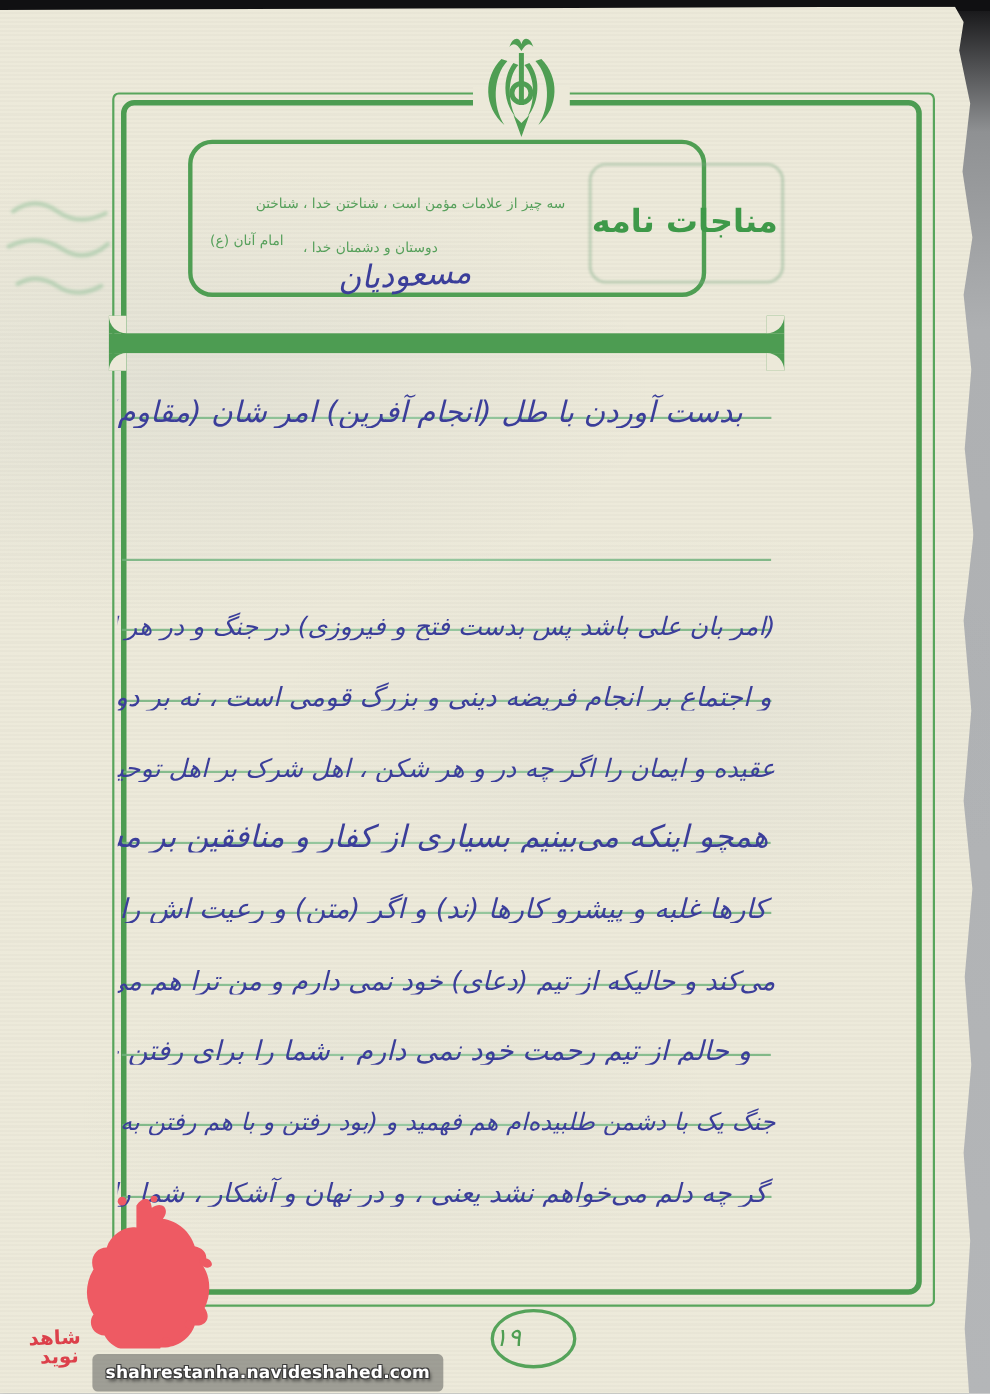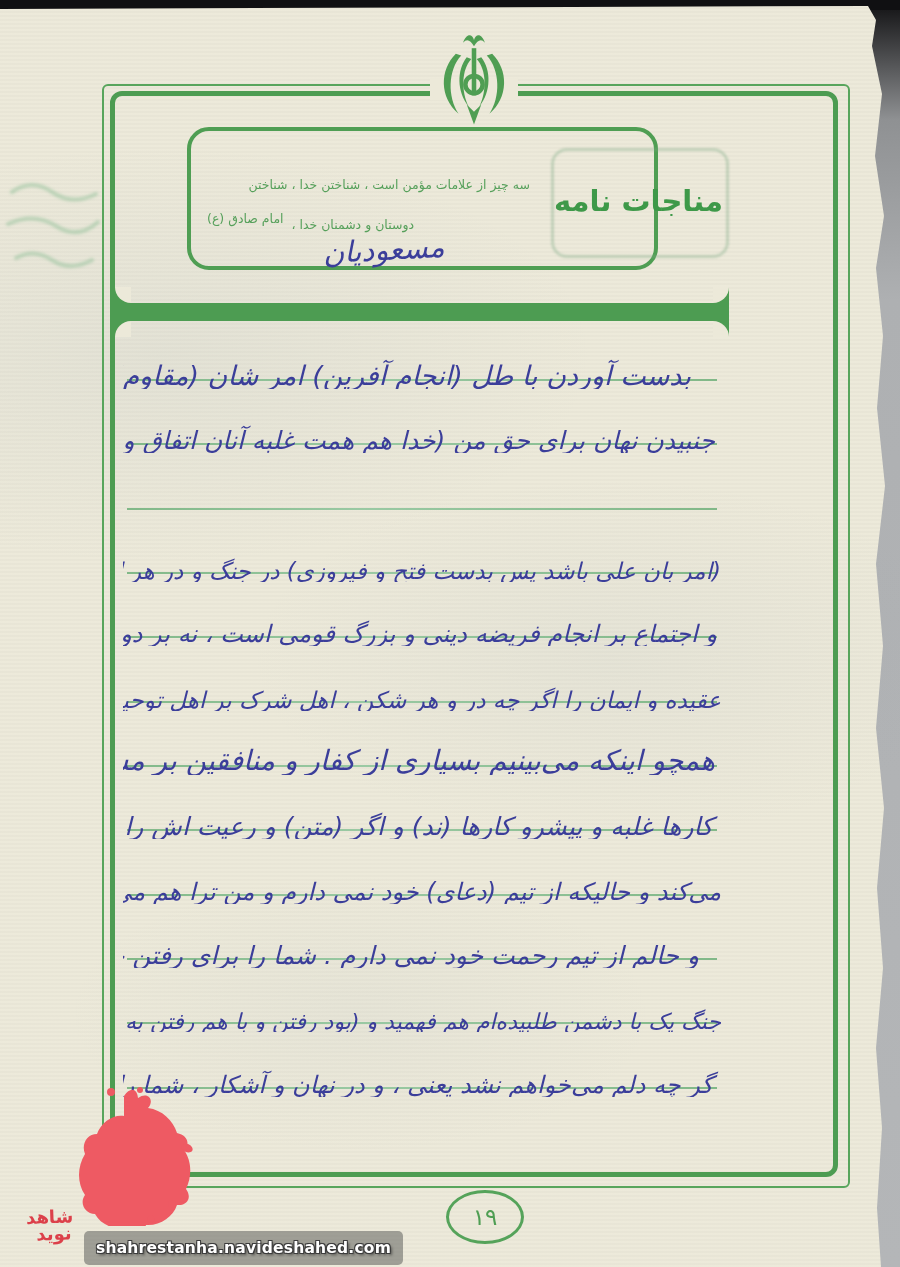--- a/index.html
+++ b/index.html
@@ -18,41 +18,41 @@
   .shade{position:absolute;inset:0;pointer-events:none;
     background:
       radial-gradient(620px 300px at 18% 28%,rgba(140,155,170,.10),transparent 70%),
       radial-gradient(520px 260px at 68% 52%,rgba(140,155,170,.08),transparent 70%),
       radial-gradient(420px 200px at 40% 80%,rgba(140,155,170,.07),transparent 70%);
   }
   .frame-outer{position:absolute;left:102px;top:84px;width:744px;height:1100px;border:2px solid #58a55c;border-radius:6px;}
   .frame-inner{position:absolute;left:110px;top:91px;width:728px;height:1086px;border:5px solid #4d9c52;border-radius:12px;box-sizing:border-box;}
   .emblem-gap{position:absolute;left:430px;top:78px;width:88px;height:22px;background:#ece9d9;}
   .emblem{position:absolute;left:427px;top:30px;width:94px;height:100px;}
-  .inner{position:absolute;left:115px;top:96px;width:614px;height:1076px;border-radius:27px;}
+  .inner{position:absolute;left:99px;top:96px;width:614px;height:1076px;border-radius:27px;}
   .band{position:absolute;left:0;right:0;top:207px;height:18px;background:#4d9c52;}
   .fillet{position:absolute;width:16px;height:16px;background:#4d9c52;}
   .fillet i{position:absolute;inset:0;background:#ece9d9;}
   .f-tl{left:0;top:191px}.f-tl i{border-bottom-left-radius:16px}
   .f-tr{right:0;top:191px}.f-tr i{border-bottom-right-radius:16px}
   .f-bl{left:0;top:225px}.f-bl i{border-top-left-radius:16px}
   .f-br{right:0;top:225px}.f-br i{border-top-right-radius:16px}
   .hbox{position:absolute;left:72px;top:31px;width:471px;height:143px;border:4px solid #4f9e53;border-radius:22px;box-sizing:border-box;}
   .hline1{position:absolute;right:124px;top:46px;color:#56a05b;font-size:12.5px;white-space:nowrap;}
   .hline2{position:absolute;right:240px;top:74px;color:#56a05b;font-size:12.5px;white-space:nowrap;margin-top:12px;}
   .hattr{position:absolute;left:16px;top:80px;color:#56a05b;font-size:12.5px;white-space:nowrap;}
   .hname{position:absolute;left:132px;top:102px;color:#3b3e9a;font-size:29px;font-style:italic;transform:rotate(-3deg);white-space:nowrap;}
   .ptitle{position:absolute;right:6px;top:88px;color:#3e9949;font-size:29px;font-weight:bold;letter-spacing:-1px;white-space:nowrap;}
   .ghost-box{position:absolute;right:0;top:52px;width:172px;height:104px;border:3px solid rgba(125,172,135,.38);border-radius:16px;filter:blur(1px);}
   .ghost-scribble{position:absolute;filter:blur(1.6px);opacity:.5;}
   .writing{position:absolute;left:0;right:0;top:225px;height:851px;}
   .row{position:absolute;left:8px;right:8px;height:68px;overflow:hidden;direction:rtl;}
   .rule{position:absolute;bottom:8px;left:4px;right:4px;height:2px;background:linear-gradient(90deg,#6fb07a,#8cc49a 40%,#6fb07a);opacity:.85;}
   .txt{position:absolute;bottom:-2px;color:#3b3e9a;font-size:25px;font-style:italic;white-space:nowrap;transform-origin:right bottom;}
-  .oval{position:absolute;left:446px;top:1190px;width:78px;height:54px;border:3px solid #55a35a;border-radius:50%;box-sizing:border-box;display:flex;align-items:center;justify-content:center;}
+  .oval{position:absolute;left:446px;top:1190px;width:78px;height:54px;border:3px solid #55a35a;border-radius:50%;box-sizing:border-box;display:flex;align-items:center;justify-content:flex-start;font-style:italic;}
   .oval span{color:#4f9e53;font-size:23px;}
   .blot{position:absolute;left:52px;top:1086px;width:145px;height:140px;}
   .wm-logo{position:absolute;left:34px;top:1208px;width:40px;height:54px;color:#dc404a;font-weight:bold;font-size:18px;line-height:.95;text-align:center;transform:rotate(-2deg);}
   .wm-url{position:absolute;left:66px;top:1231px;padding:8px 12px;background:rgba(82,84,82,.5);border-radius:5px;color:#fff;font-weight:bold;font-size:15.5px;letter-spacing:.2px;
     text-shadow:1px 1px 0 #3c3c3c,-1px -1px 0 #3c3c3c,1px -1px 0 #3c3c3c,-1px 1px 0 #3c3c3c,2px 2px 3px rgba(0,0,0,.55);margin-left:18px;}
   .topstrip{position:absolute;left:0;top:0;width:900px;height:10px;background:#101012;}
 </style>
 </head>
 <body>
 
@@ -83,21 +83,21 @@
     <circle cx="50" cy="60" r="9.5" fill="none" stroke="#4f9e53" stroke-width="5"></circle>
     <path d="M50,104 L42,82 L50,90 L58,82 Z"></path>
   </g>
 </svg>
 
 <div class="inner">
 
   <div class="hbox" dir="rtl">
     <div class="hline1" dir="rtl">سه چیز از علامات مؤمن است ، شناختن خدا ، شناختن</div>
     <div class="hline2" dir="rtl">دوستان و دشمنان خدا ،</div>
-    <div class="hattr" dir="rtl">امام صادق (ع)</div>
+    <div class="hattr" dir="rtl">امام آنان (ع)</div>
     <div class="hname" dir="rtl">مسعودیان</div>
   </div>
 
   <div class="ghost-box"></div>
 
   <div class="ptitle" dir="rtl">مناجات نامه</div>
 
   <div class="band"></div>
   <div class="fillet f-tl">
       <i></i>
@@ -109,24 +109,20 @@
       <i></i>
     </div>
   <div class="fillet f-br">
       <i></i>
     </div>
 
   <div class="writing">
     <div class="row" style="top:0px">
         <div class="rule"></div>
         <div class="txt" style="right:30px;font-size:27px" dir="rtl">بدست آوردن با طل (انجام آفرین) امر شان (مقاوم) و دم</div>
-      </div>
-    <div class="row" style="top:64px">
-        <div class="rule"></div>
-        <div class="txt" style="right:6px" dir="rtl">جنبیدن نهان برای حق من (خدا هم همت غلبه آنان اتفاق و</div>
       </div>
     <div class="row" style="top:129px">
         <div class="rule"></div>
       </div>
     <div class="row" style="top:193px">
         <div class="rule"></div>
         <div class="txt" style="right:0;font-size:23px" dir="rtl">(امر بان علی باشد پس بدست فتح و فیروزی) در جنگ و در هر امری (اتفاق</div>
       </div>
     <div class="row" style="top:257px">
         <div class="rule"></div>

